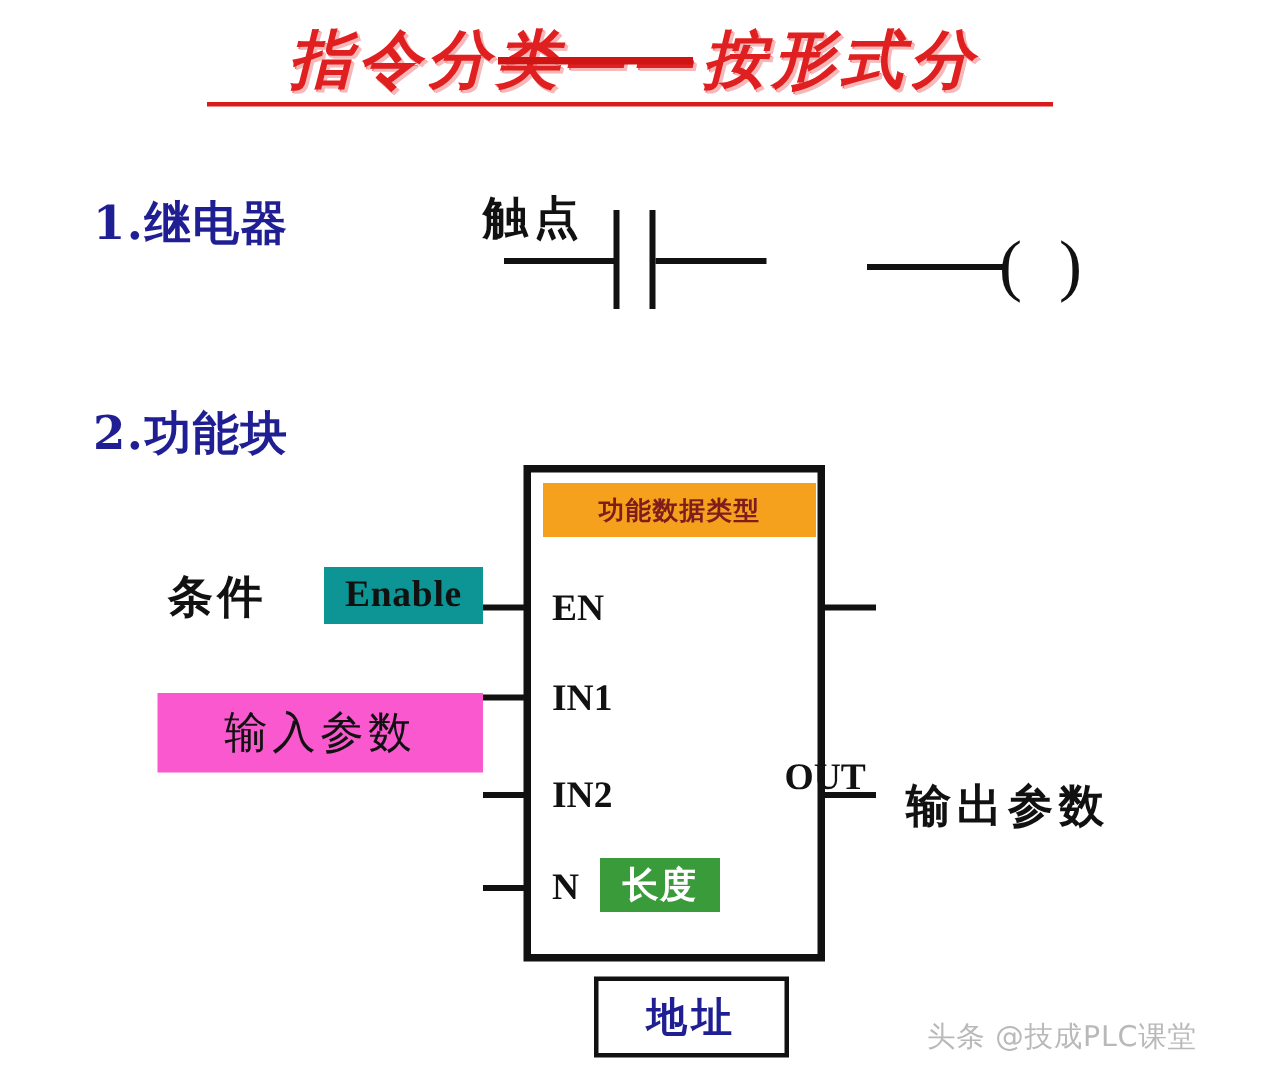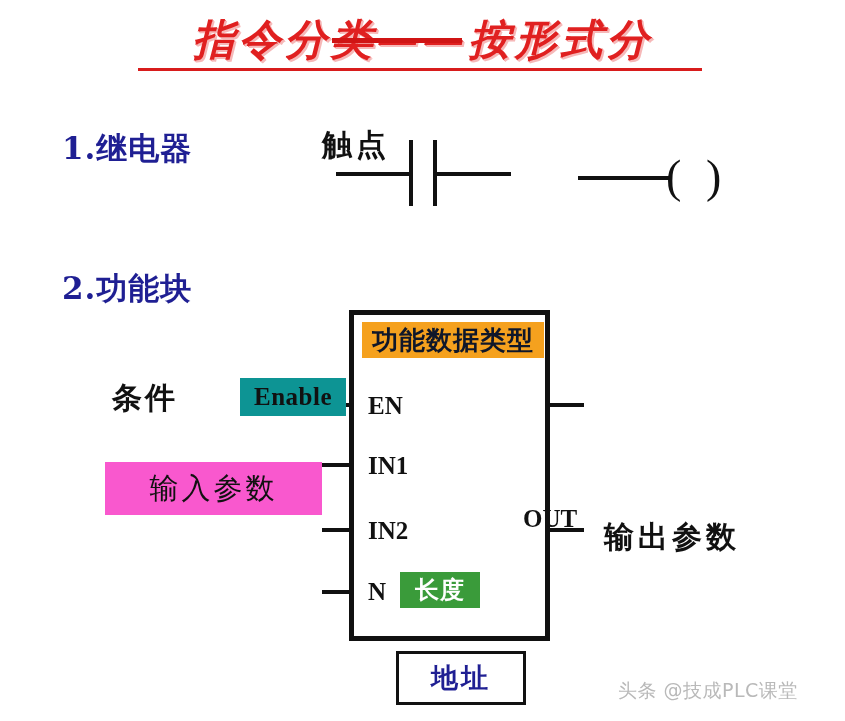--- a/index.html
+++ b/index.html
@@ -127,23 +127,23 @@
     top: 322px;
     width: 182px;
     height: 36px;
     background: #f5a11e;
     display: flex;
     align-items: center;
     justify-content: center;
   }
   #fb-header-text {
     font-family: "DejaVu Serif", "Liberation Serif", serif;
-    font-size: 26px;
-    font-weight: bold;
-    color: #0f172a;
+    font-size: 17px;
+    font-weight: bold;
+    color: #7f1d1d;
     letter-spacing: 1px;
     white-space: nowrap;
   }
 
   .port-label {
     position: absolute;
     font-family: "Liberation Serif", "DejaVu Serif", serif;
     font-size: 25px;
     font-weight: bold;
     color: #111111;
@@ -167,21 +167,20 @@
   .tag-box {
     position: absolute;
     display: flex;
     align-items: center;
     justify-content: center;
     box-sizing: border-box;
   }
   #enable-box {
     left: 216px; top: 378px; width: 106px; height: 38px;
     background: #0d9494;
-    margin-left: 24px;
   }
   #enable-text {
     font-family: "Liberation Serif", "DejaVu Serif", serif;
     font-size: 25px;
     font-weight: bold;
     color: #111111;
     letter-spacing: 0.5px;
   }
   #input-param-box {
     left: 105px; top: 462px; width: 217px; height: 53px;

